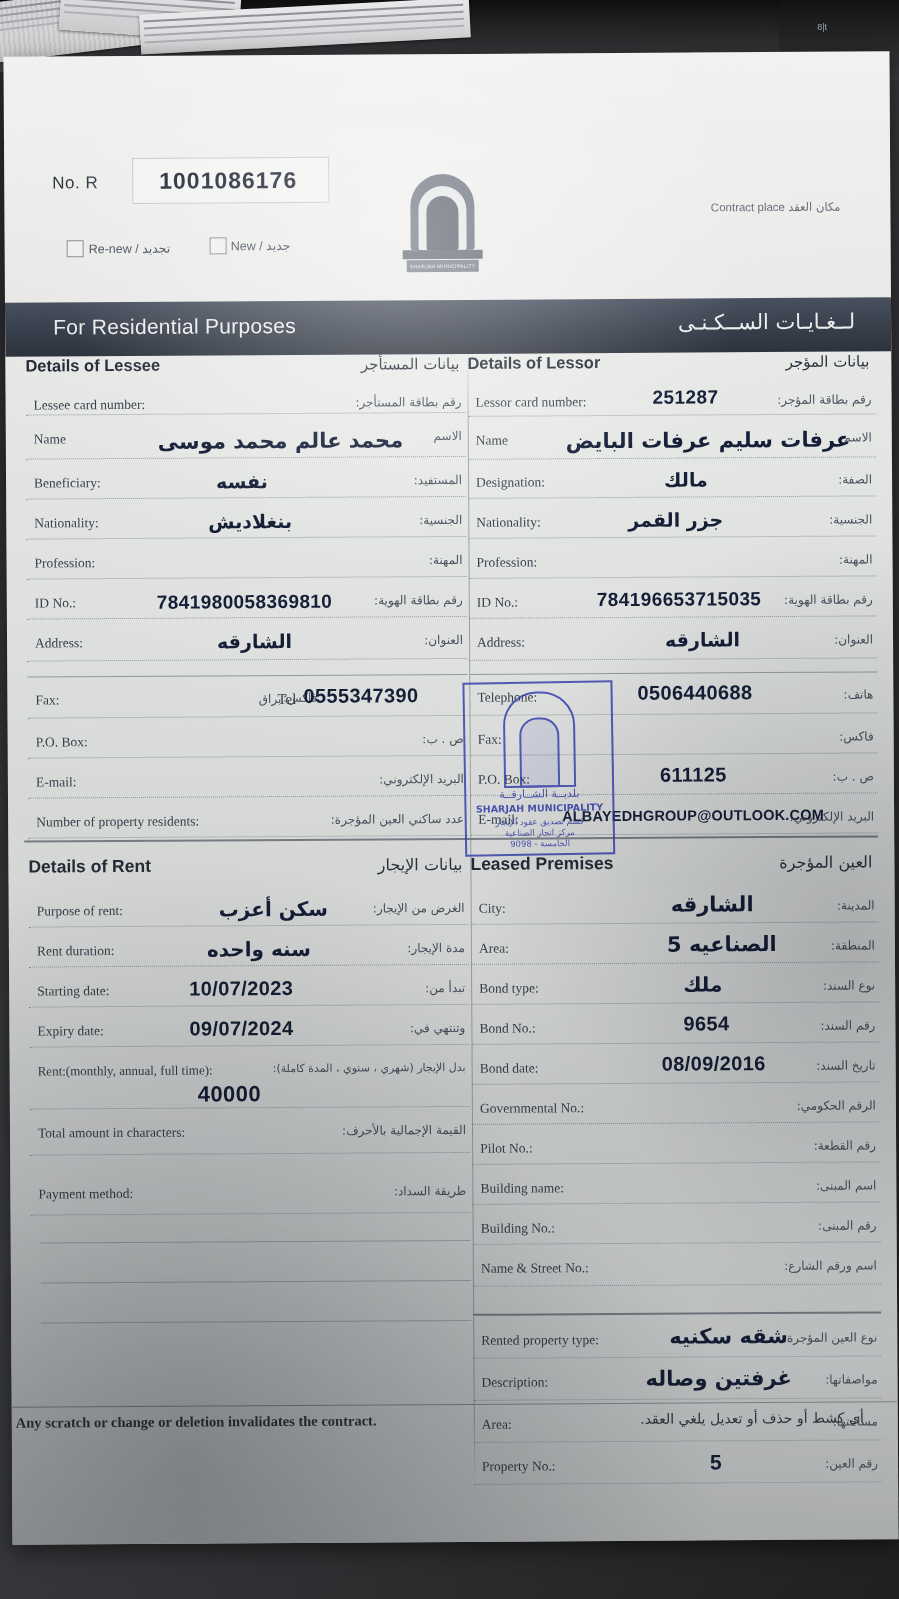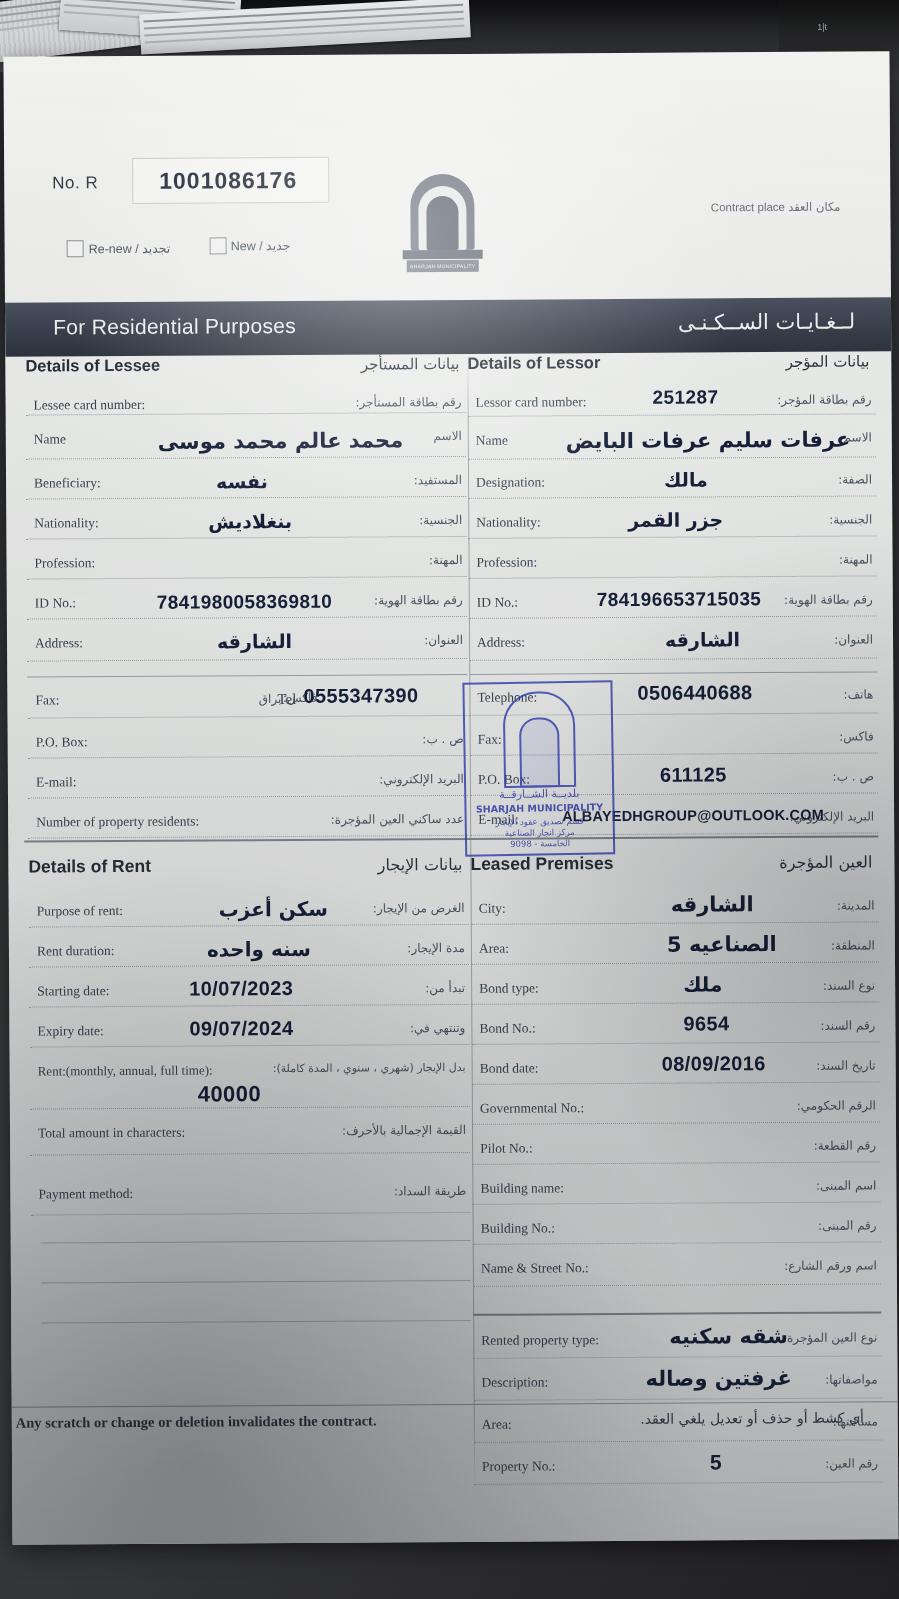--- a/index.html
+++ b/index.html
@@ -328,21 +328,21 @@
     left: 10px; width: 430px;
     border-bottom: 1px solid #aab0b7;
   }
 </style>
 </head>
 <body>
 
 <div id="photo">
   <div class="desk-top"></div>
   <div class="desk-right"></div>
-  <div class="tiny-label">1|t</div>
+  <div class="tiny-label">8|t</div>
   <div class="scrap s1">
       <div class="scrap-lines"></div>
     </div>
   <div class="scrap s2">
       <div class="scrap-lines"></div>
     </div>
   <div class="scrap s3">
       <div class="scrap-lines"></div>
     </div>
 </div>

